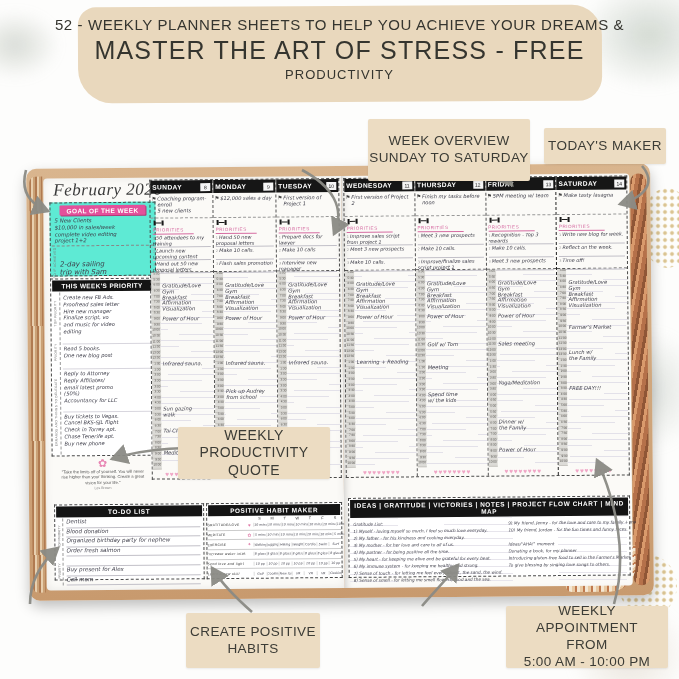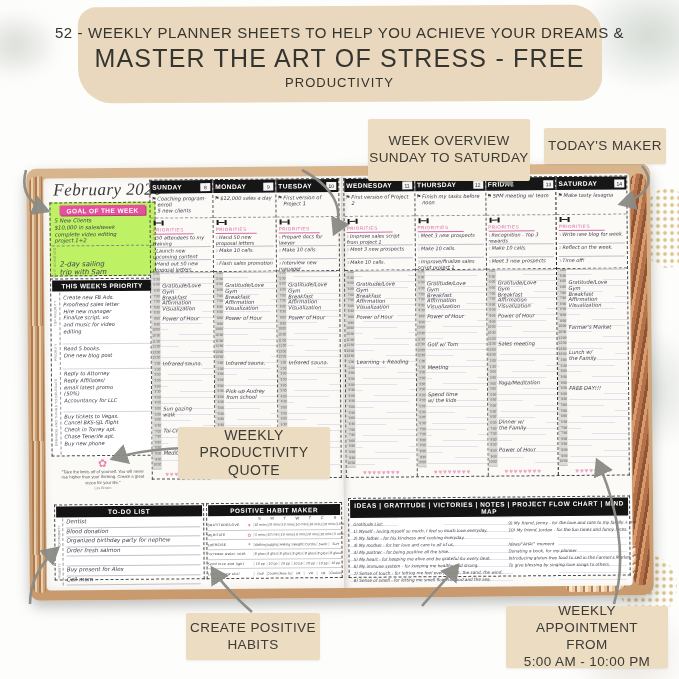--- a/index.html
+++ b/index.html
@@ -13,21 +13,21 @@
   .blob.b4{right:-10px;bottom:-30px;width:120px;height:110px;background:radial-gradient(closest-side,rgba(205,190,170,.4),transparent);}
   .honeycomb{position:absolute;border-radius:50%;
     background-image:radial-gradient(circle at 3px 3px,rgba(190,150,60,.55) 1.2px,rgba(230,205,150,.25) 2.2px,transparent 2.8px);
     background-size:7px 7px;}
   .hc1{right:-14px;top:188px;width:52px;height:80px;}
   .hc2{right:2px;bottom:62px;width:58px;height:62px;}
   
   .hdr-swash{position:absolute;left:78px;top:6px;width:524px;height:96px;background:#e9d8bd;
     border-radius:18px 30px 24px 34px;transform:rotate(-.3deg);}
   .hdr{position:absolute;left:0;top:0;width:679px;text-align:center;color:#35352f;}
-  .hdr .l1{margin-top:24px;font-size:15px;letter-spacing:.6px;}
+  .hdr .l1{margin-top:16px;font-size:15px;letter-spacing:.6px;}
   .hdr .l2{margin-top:3px;font-size:25px;letter-spacing:1.2px;}
   .hdr .l3{margin-top:2px;font-size:13px;letter-spacing:1px;}
   
   .callout{position:absolute;background:#ecdcc2;color:#3c3c36;display:flex;align-items:center;justify-content:center;
     text-align:center;font-size:13.5px;letter-spacing:.4px;line-height:1.25;white-space:pre-line;border-radius:2px;
     box-shadow:0 1px 2px rgba(0,0,0,.08);z-index:30;}
   
   svg.arrows{position:absolute;left:0;top:0;z-index:29;pointer-events:none;}
   
   .planner{position:absolute;left:28px;top:166px;width:624px;height:432px;transform:rotate(-.5deg);
@@ -38,21 +38,21 @@
     background:repeating-linear-gradient(100deg,#8f5636 0 3px,#d99a6c 3px 6px,#b5714a 6px 10px);}
   .corner-fan{position:absolute;right:18px;bottom:4px;width:70px;height:46px;border-radius:0 0 26px 6px;
     background:repeating-radial-gradient(circle at 100% 100%,#f4e7d2 0 3px,#c07a4e 3px 5px,#e8c9a2 5px 8px);}
   .page{position:absolute;top:10px;height:412px;background:#fbfaf7;box-shadow:inset 0 0 8px rgba(0,0,0,.08);}
   .page.left{left:17px;width:298px;border-radius:4px 0 0 4px;}
   .page.right{left:315px;width:288px;border-radius:0 4px 4px 0;box-shadow:inset 6px 0 8px -6px rgba(0,0,0,.25);}
   .month{position:absolute;left:10px;top:2px;font-family:"Liberation Serif",serif;font-style:italic;
     font-size:17px;color:#3a3a3a;letter-spacing:.5px;}
   .dotted{border:1.6px dashed #4a4a4a;}
   
-  .goalweek{position:absolute;left:6px;top:24px;width:102px;height:70px;background:#bef264;padding:1px;}
+  .goalweek{position:absolute;left:6px;top:24px;width:102px;height:70px;background:#5eead4;padding:1px;}
   .gw-banner{margin:1px auto 1px;width:86px;background:#e4509b;color:#fff;font-size:6.5px;font-weight:bold;
     text-align:center;letter-spacing:.4px;padding:1.5px 0;border-radius:1px;box-shadow:1px 1px 0 #b03a77;}
   .hand{font-family:"DejaVu Sans",sans-serif;font-style:italic;color:#3d3d49;white-space:pre-line;}
   .gw-goals{font-size:5.4px;line-height:1.25;padding:1px 3px;border-bottom:.8px dashed #888;}
   .gw-reward{display:flex;align-items:center;}
   .gw-rlabel{writing-mode:vertical-rl;transform:rotate(180deg);font-size:3.4px;color:#777;letter-spacing:.3px;padding:1px;}
   .gw-rtext{font-size:7px;line-height:1.2;padding:2px;}
   
   .weekprio{position:absolute;left:6px;top:100px;width:102px;height:176px;background:#fff;}
   .wp-title{background:#141414;color:#fff;font-size:6.4px;font-weight:bold;text-align:center;
@@ -893,18 +893,18 @@
       <path d="M 422,606 C 432,594 446,580 458,565" marker-end="url(#ah)"></path>
       <path d="M 614,604 C 628,556 616,502 597,460" marker-end="url(#ah)"></path>
     </g>
   </svg>
 
   <div class="callout" style="left:368px;top:119px;width:162px;height:62px">WEEK OVERVIEW
 SUNDAY TO SATURDAY</div>
   <div class="callout" style="left:544px;top:128px;width:122px;height:36px">TODAY'S MAKER</div>
   <div class="callout" style="left:178px;top:427px;width:152px;height:52px;font-size:14px">WEEKLY PRODUCTIVITY
 QUOTE</div>
-  <div class="callout" style="left:186px;top:613px;width:134px;height:47px">CREATE POSITIVE
+  <div class="callout" style="left:186px;top:613px;width:134px;height:55px">CREATE POSITIVE
 HABITS</div>
   <div class="callout" style="left:506px;top:606px;width:162px;height:62px">WEEKLY APPOINTMENT
 FROM
 5:00 AM - 10:00 PM</div>
 </div>
 
 </body></html>

